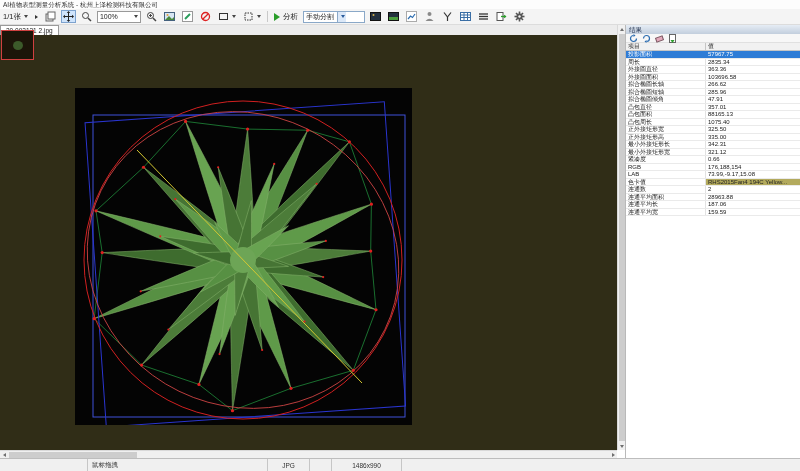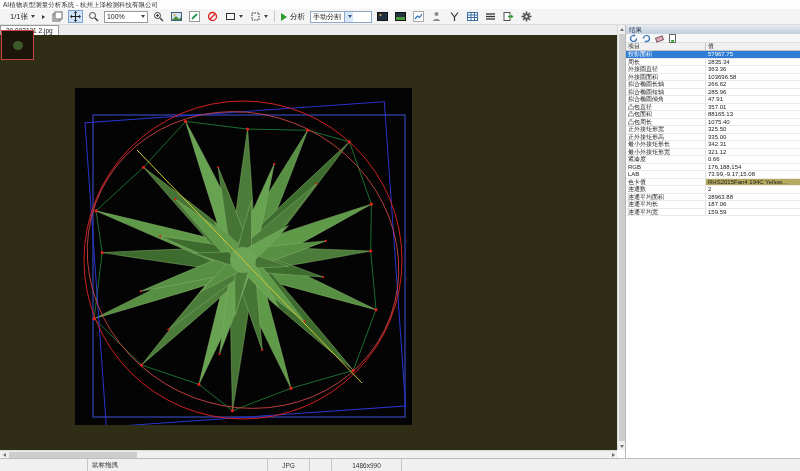--- a/index.html
+++ b/index.html
@@ -8,21 +8,21 @@
   #window { position: relative; width: 800px; height: 471px; background:#fff; }
 
   
   #titlebar { position:absolute; left:0; top:0; width:800px; height:9px;
     background:#fdfdfd; font-size:6.5px; line-height:9px; color:#333; padding-left:3px;
     white-space:nowrap; }
 
   
   #toolbar { position:absolute; left:0; top:9px; width:800px; height:16px;
     background:#f4f4f4; border-bottom:1px solid #dcdcdc; display:flex; align-items:center;
-    padding:0 8px; gap:3px; font-size:7.5px; color:#222; }
+    padding:0 1px; gap:3px; font-size:7.5px; color:#222; }
   .tbtn { height:13px; display:inline-flex; align-items:center; gap:1px; padding:0 1px; border:1px solid transparent; }
   .tbtn.active { border:1px solid #7da2ce; background:#cfe4fc; }
   .tsep { width:1px; height:11px; background:#c9c9c9; margin:0 1px; }
   .caret { width:0; height:0; border-left:2.5px solid transparent; border-right:2.5px solid transparent;
     border-top:3px solid #444; margin-left:2px; }
   .combo { height:12px; border:1px solid #8aa8c8; background:#fff; display:inline-flex;
     align-items:center; font-size:7px; padding-left:2px; }
   .combo .cbtn { width:9px; height:100%; margin-left:3px; background:#dbe8f8;
     border-left:1px solid #8aa8c8; display:flex; align-items:center; justify-content:center; }
   .zoombox { width:44px; height:12px; border:1px solid #999; background:#fff;

